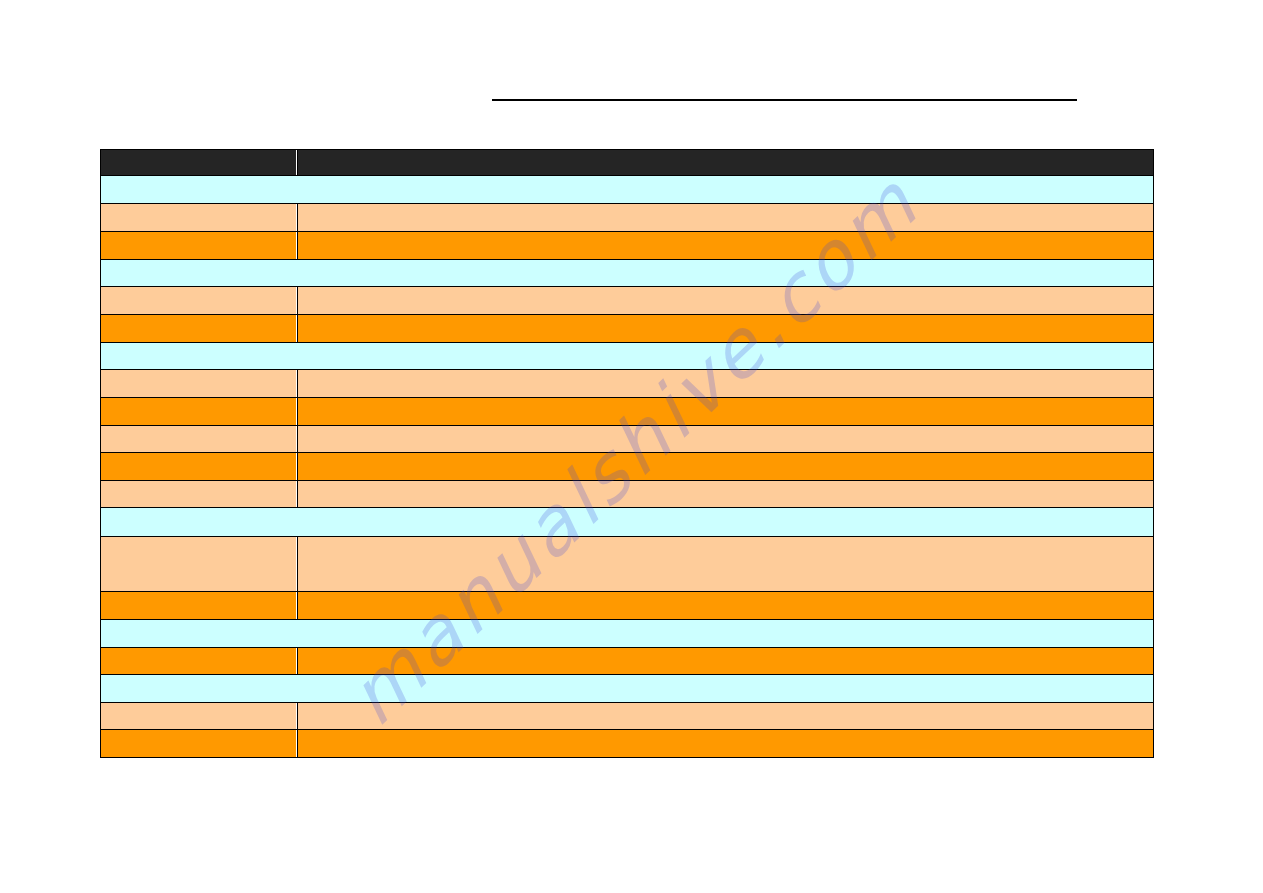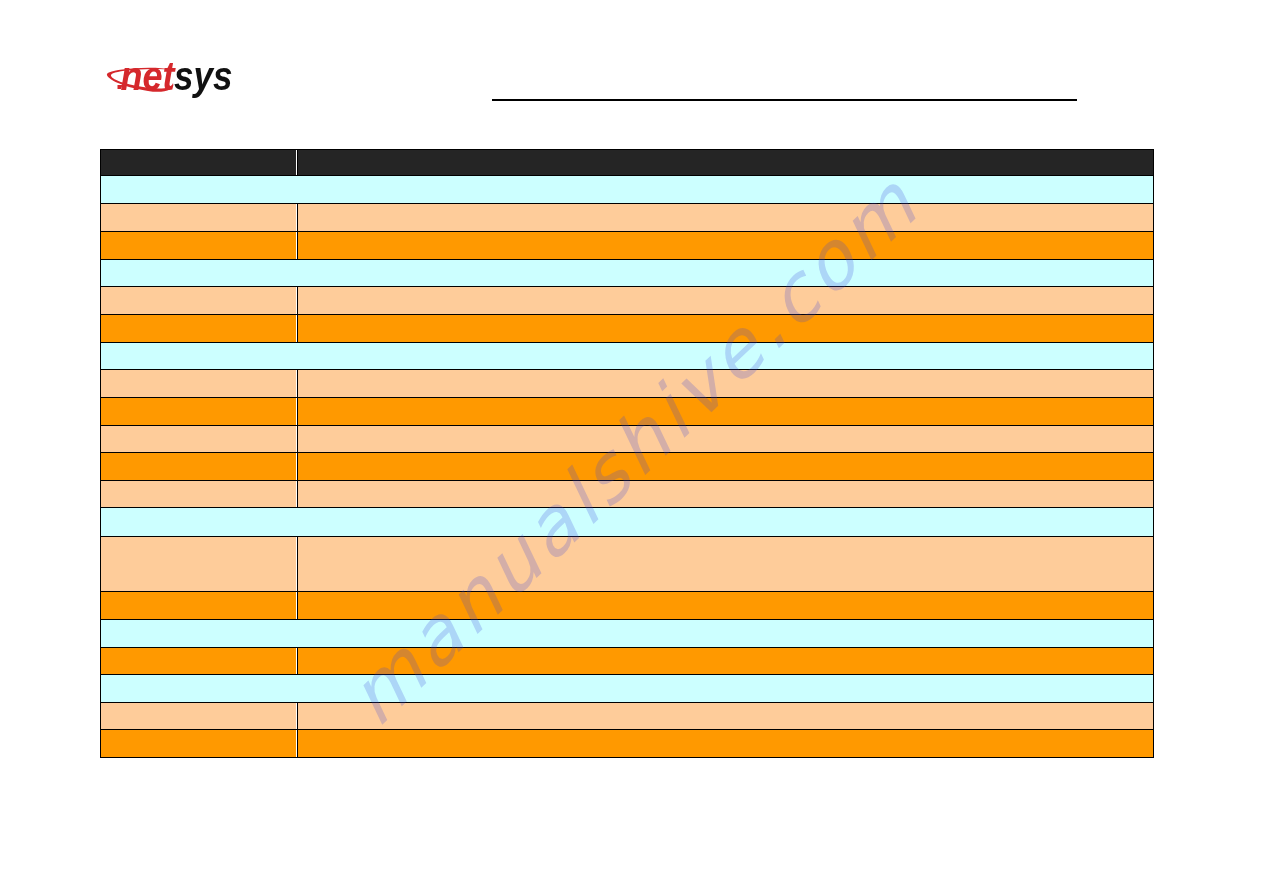--- a/index.html
+++ b/index.html
@@ -48,31 +48,20 @@
     white-space:nowrap;
     transform:rotate(-43.5deg) skewX(-18deg);
     transform-origin:0 0;
   }
 </style>
 </head>
 <body>
 
 <div class="page">
 
-  <div class="logo">
-    <svg width="134" height="50" viewBox="0 0 268 100">
-      <path fill="#D5282C" d="M 4 40 C 7 35, 26 31, 54 29 C 82 27, 112 27, 132 31
-               C 110 29, 82 30, 56 32 C 32 34, 14 37, 12 42
-               C 10 50, 40 62, 92 68 C 118 71, 134 67, 136 58
-               C 142 73, 114 79, 86 74 C 28 65, 1 47, 4 40 Z"></path>
-      <text x="31" y="72" font-family="'Liberation Sans',sans-serif" font-size="80" font-weight="bold" font-style="italic" fill="#D5282C" textLength="108" lengthAdjust="spacingAndGlyphs">net</text>
-      <text x="138" y="72" font-family="'Liberation Sans',sans-serif" font-size="80" font-weight="bold" font-style="italic" fill="#111111" textLength="117" lengthAdjust="spacingAndGlyphs">sys</text>
-      <path fill="#D5282C" d="M 25 62 L 35 62 L 32 70 L 25 70 Z"></path>
-    </svg>
-  </div>
 
   <div class="hdr-title"></div>
   <div class="hdr-rule"></div>
 
   <table class="tbl">
     <colgroup>
         <col class="c1">
         <col class="c2">
       </colgroup>
     <tbody id="tbody">

